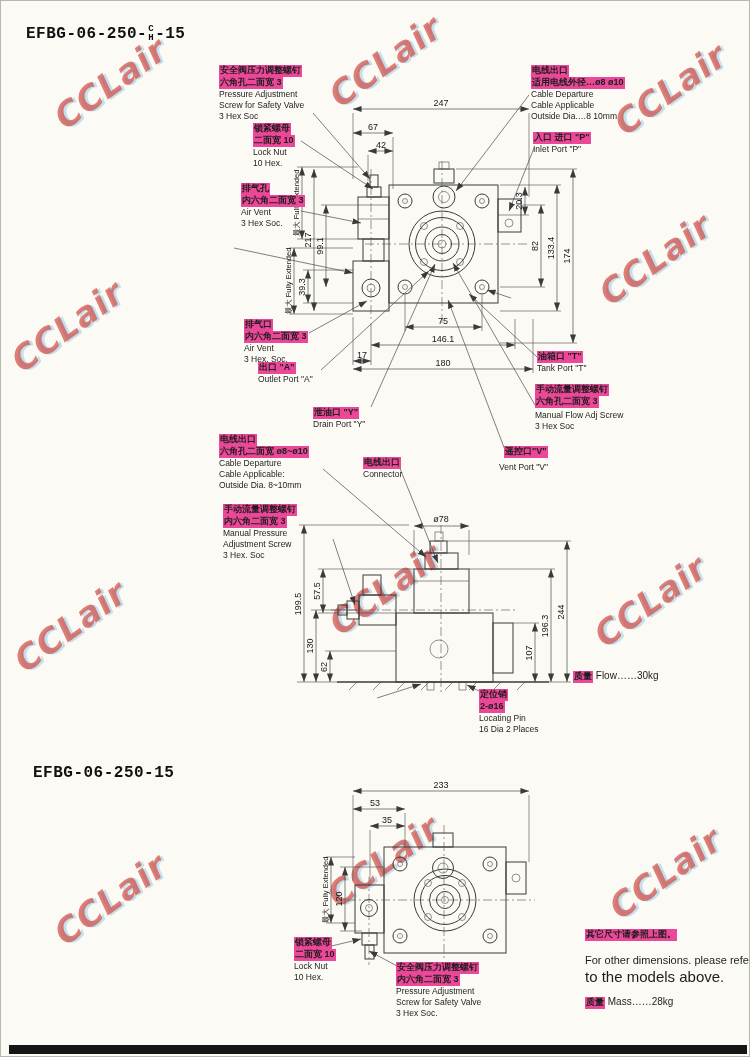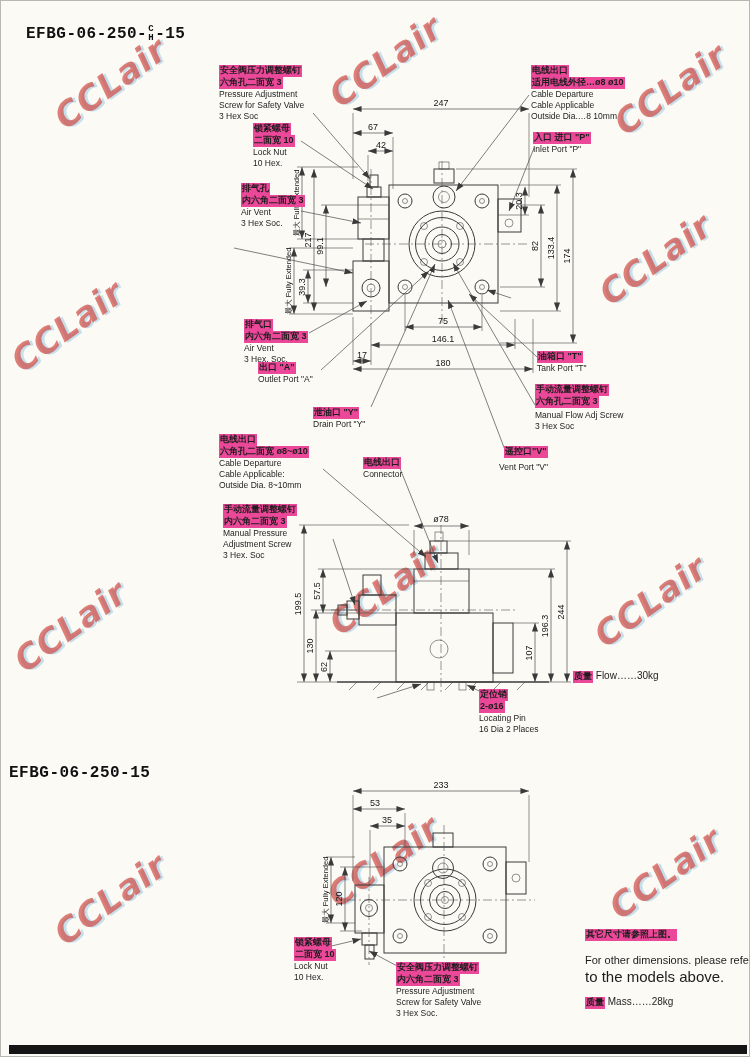--- a/index.html
+++ b/index.html
@@ -46,21 +46,21 @@
   <div class="wm" style="left:600px;top:852px">CCLair</div>
 
   <div class="title" style="left:25px;top:24px">
     <span>EFBG-06-250-</span>
     <span class="stack">
       <span>C</span>
       <span>H</span>
     </span>
     <span>-15</span>
   </div>
-  <div class="title" style="left:8px;top:763px">
+  <div class="title" style="left:32px;top:763px">
     <span>EFBG-06-250-15</span>
   </div>
 
   <svg class="linework" width="750" height="1057" viewBox="0 0 750 1057">
     <defs>
       <marker id="arr" viewBox="0 0 10 8" refX="9.5" refY="4" markerWidth="9" markerHeight="8" markerUnits="userSpaceOnUse" orient="auto-start-reverse">
         <path d="M0,0.6 L9.5,4 L0,7.4 Z" fill="#3a3a3a"></path>
       </marker>
     </defs>
 

